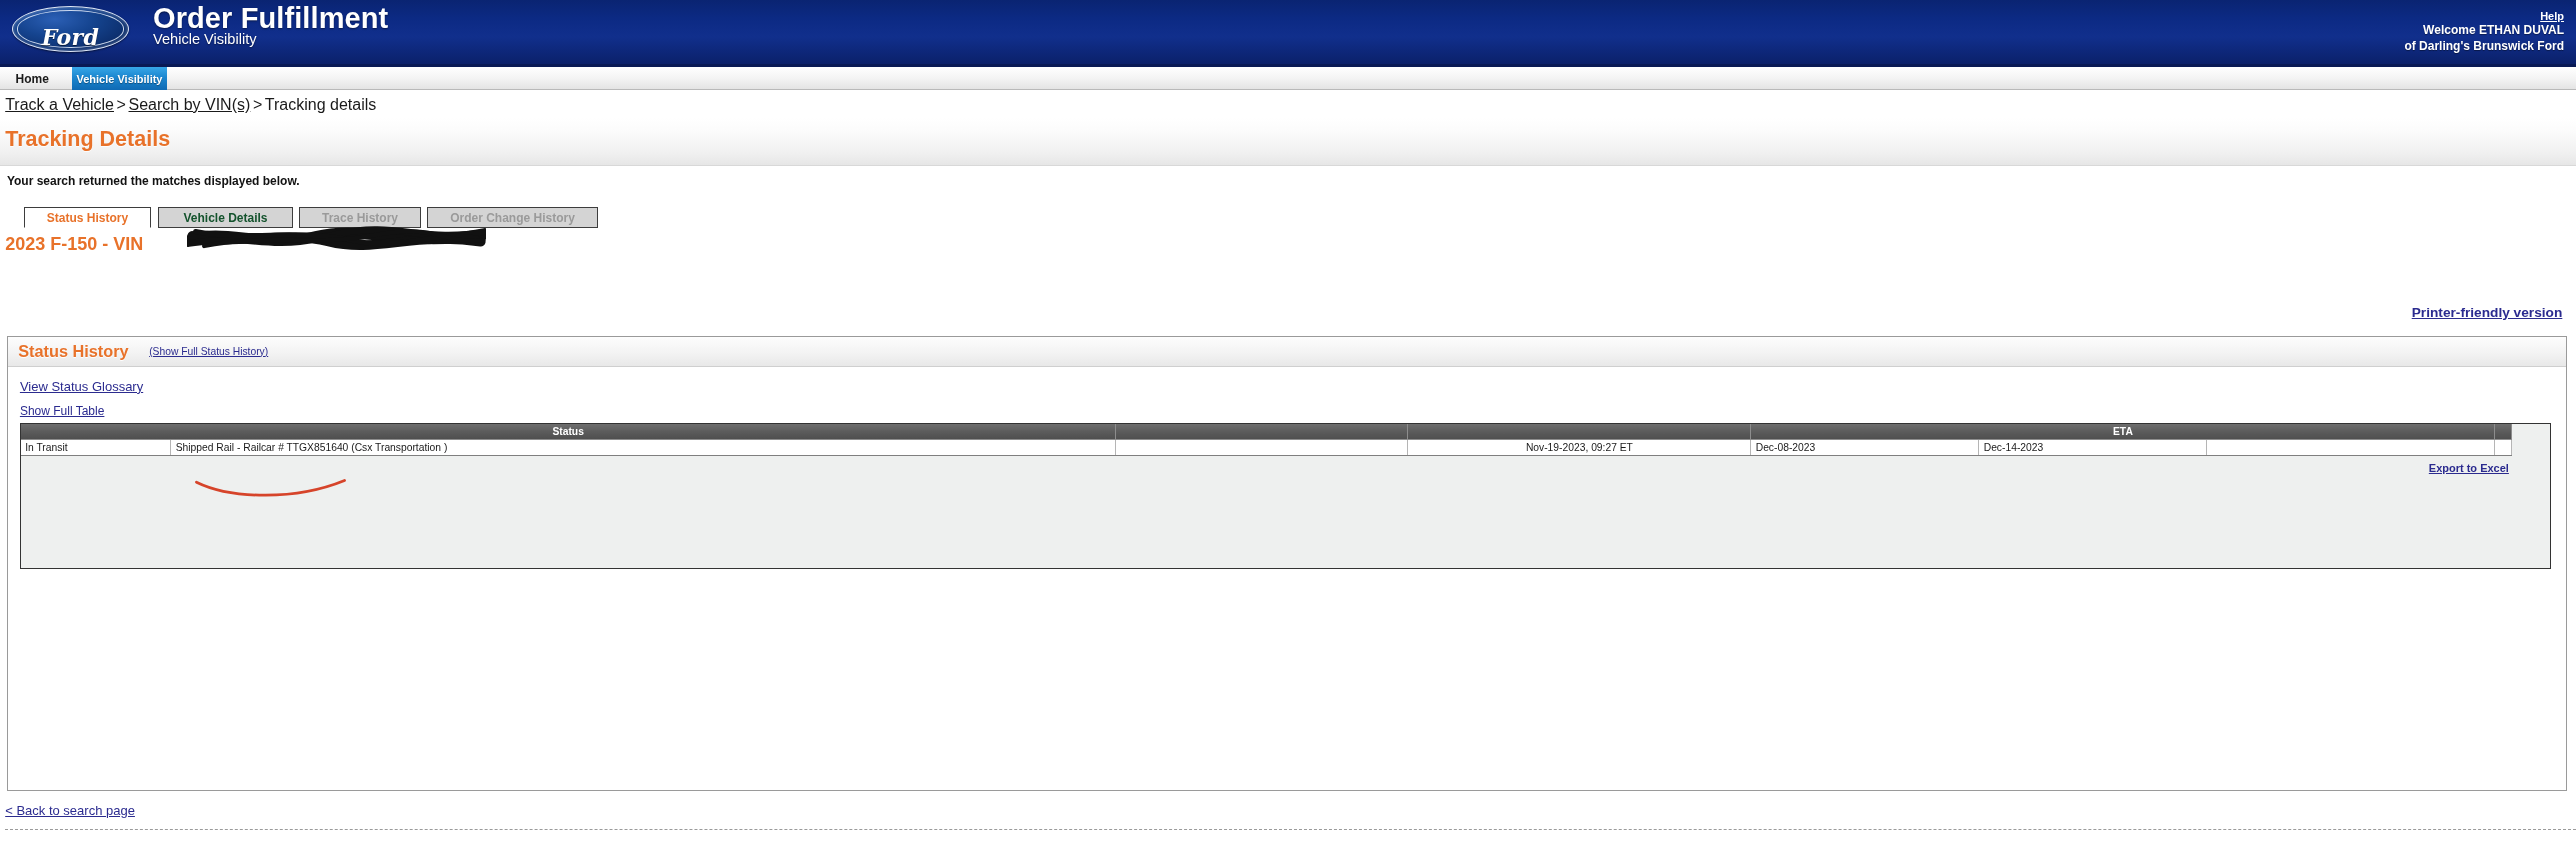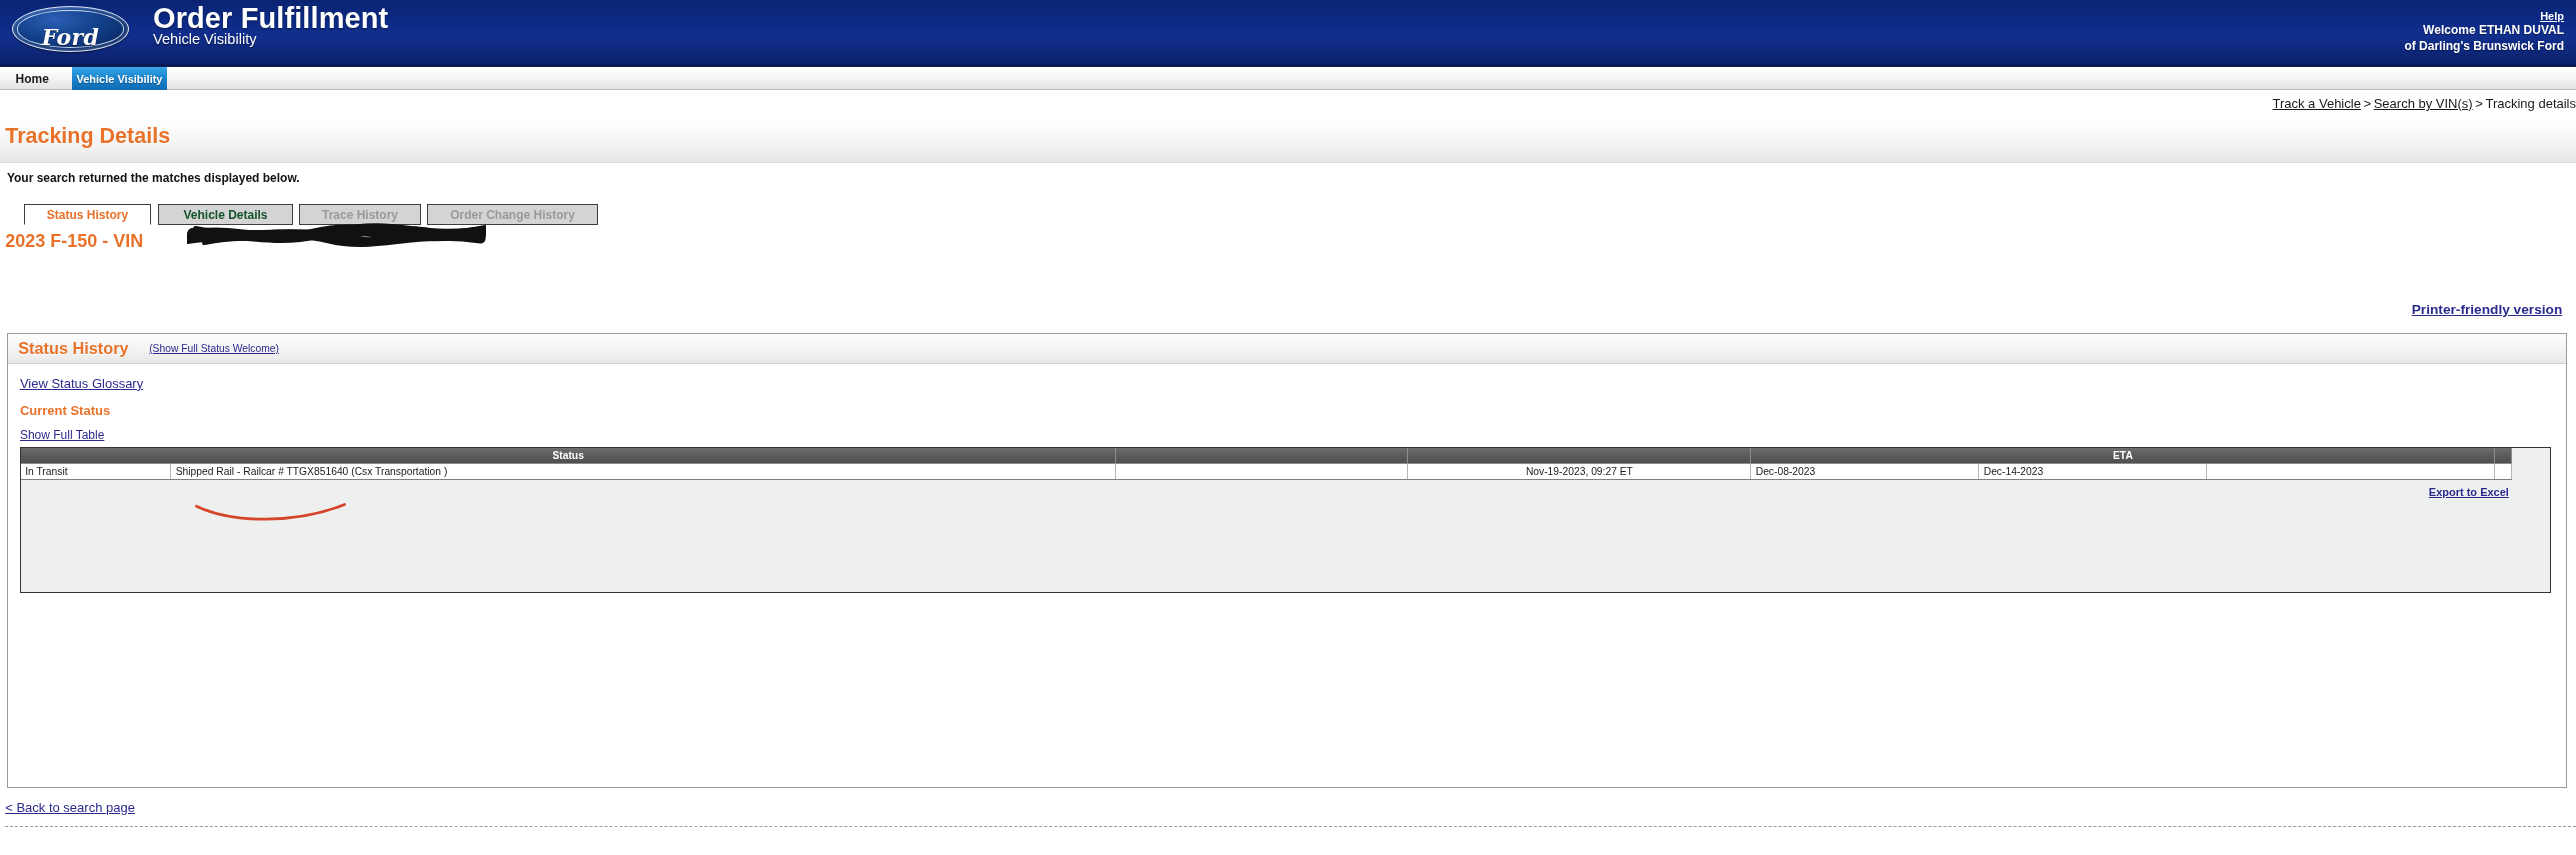--- a/index.html
+++ b/index.html
@@ -98,21 +98,21 @@
     display: flex; align-items: center; justify-content: center;
     background: linear-gradient(180deg, #37a7e8 0%, #1b86cf 45%, #0f6ab4 100%);
     color: #ffffff; font-size: 11px; font-weight: bold;
     text-shadow: 0 0.9px 0.9px rgba(0,0,0,0.35);
     cursor: pointer;
   }
 
   
   .breadcrumb {
     padding: 6px 0 4.3px 5.2px;
-    font-size: 13px; color: #1a1a1a; text-align: right;
+    font-size: 16px; color: #1a1a1a;
   }
   .breadcrumb a { color: #1a1a1a; text-decoration: underline; cursor: pointer; }
   .breadcrumb .sep { padding: 0 2.6px; }
 
   
   .title-band {
     background: linear-gradient(180deg, #ffffff 0%, #fbfbfb 30%, #efefef 78%, #e6e6e6 100%);
     padding: 7.7px 0 0 5.2px;
     height: 48px;
     border-bottom: 0.9px solid #d8d8d8;
@@ -353,25 +353,24 @@
   </svg>
 </div>
 
 <div class="printer-row">
   <span class="printer-link">Printer-friendly version</span>
 </div>
 
 <div class="panel">
   <div class="panel-head">
     <span class="panel-head-title">Status History</span>
-    <span class="panel-head-link">(Show Full Status Welcome)</span>
+    <span class="panel-head-link">(Show Full Status History)</span>
   </div>
   <div class="panel-body">
     <div><span class="glossary-link">View Status Glossary</span></div>
-    <div class="current-status-label">Current Status</div>
     <div><span class="show-full-table">Show Full Table</span></div>
 
     <div class="table-outer">
       <table class="grid">
         <colgroup>
           <col style="width:150px">
           <col style="width:945px">
           <col style="width:292px">
           <col style="width:343px">
           <col style="width:228px">

